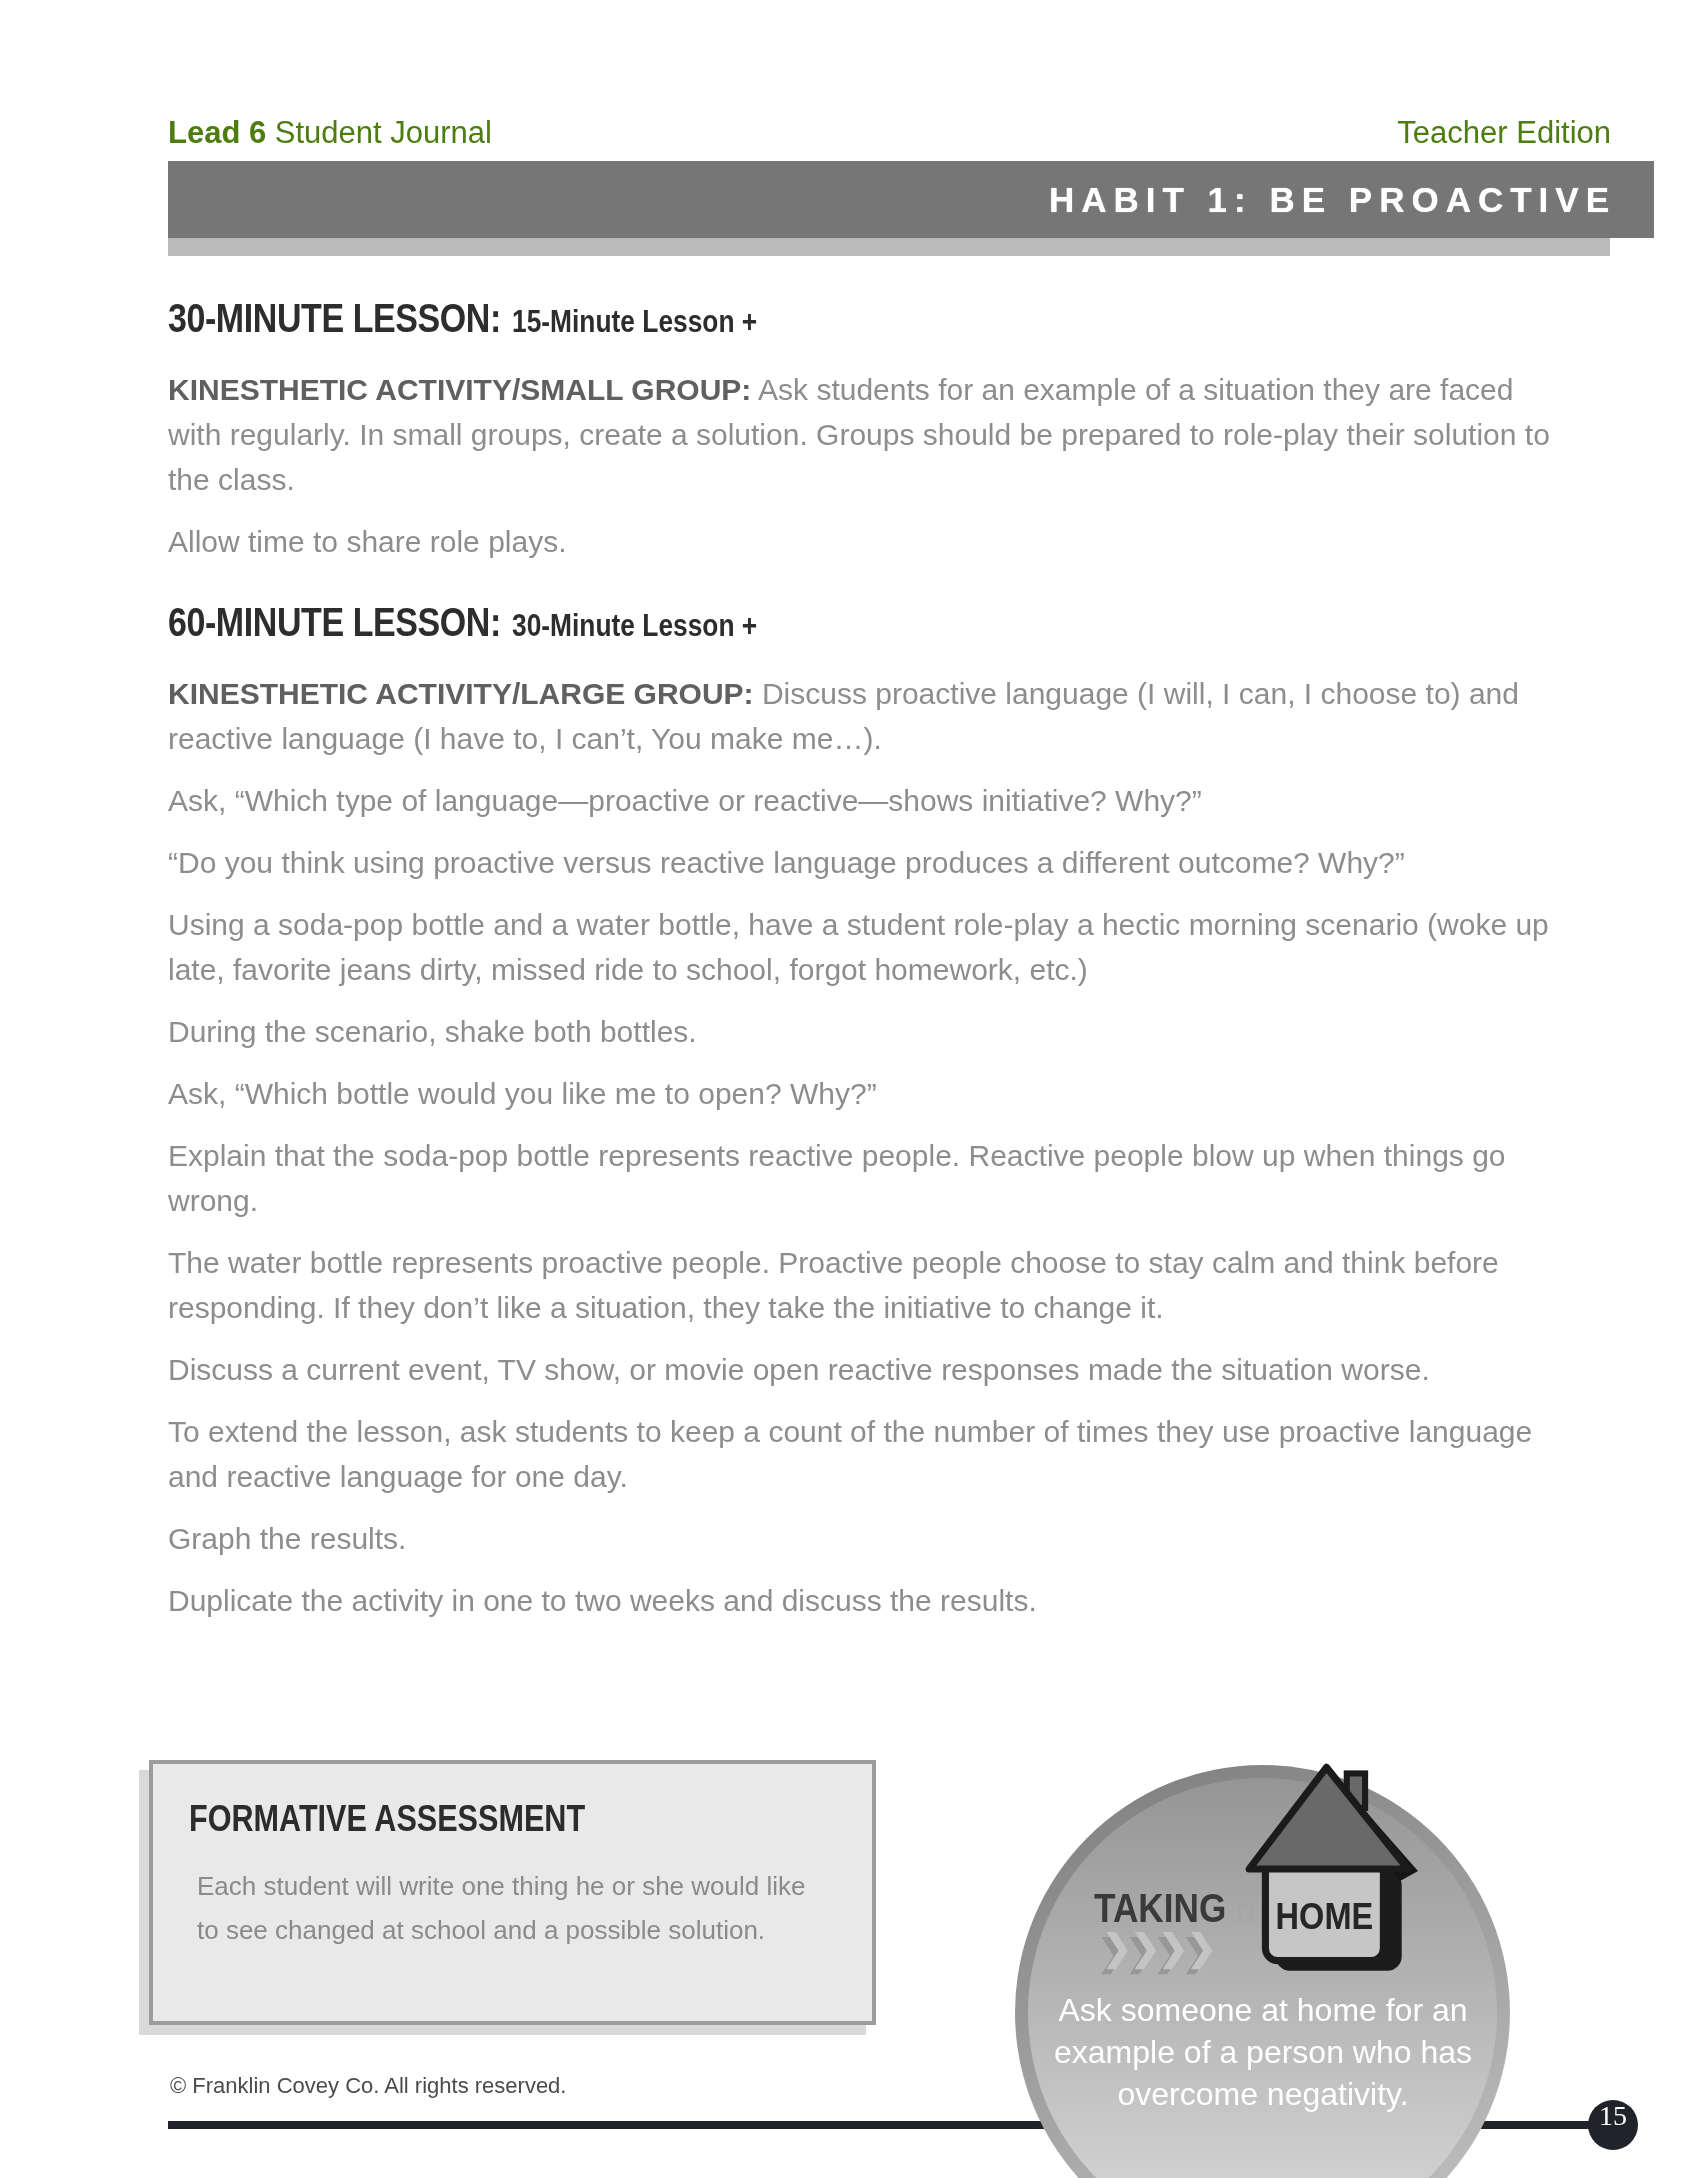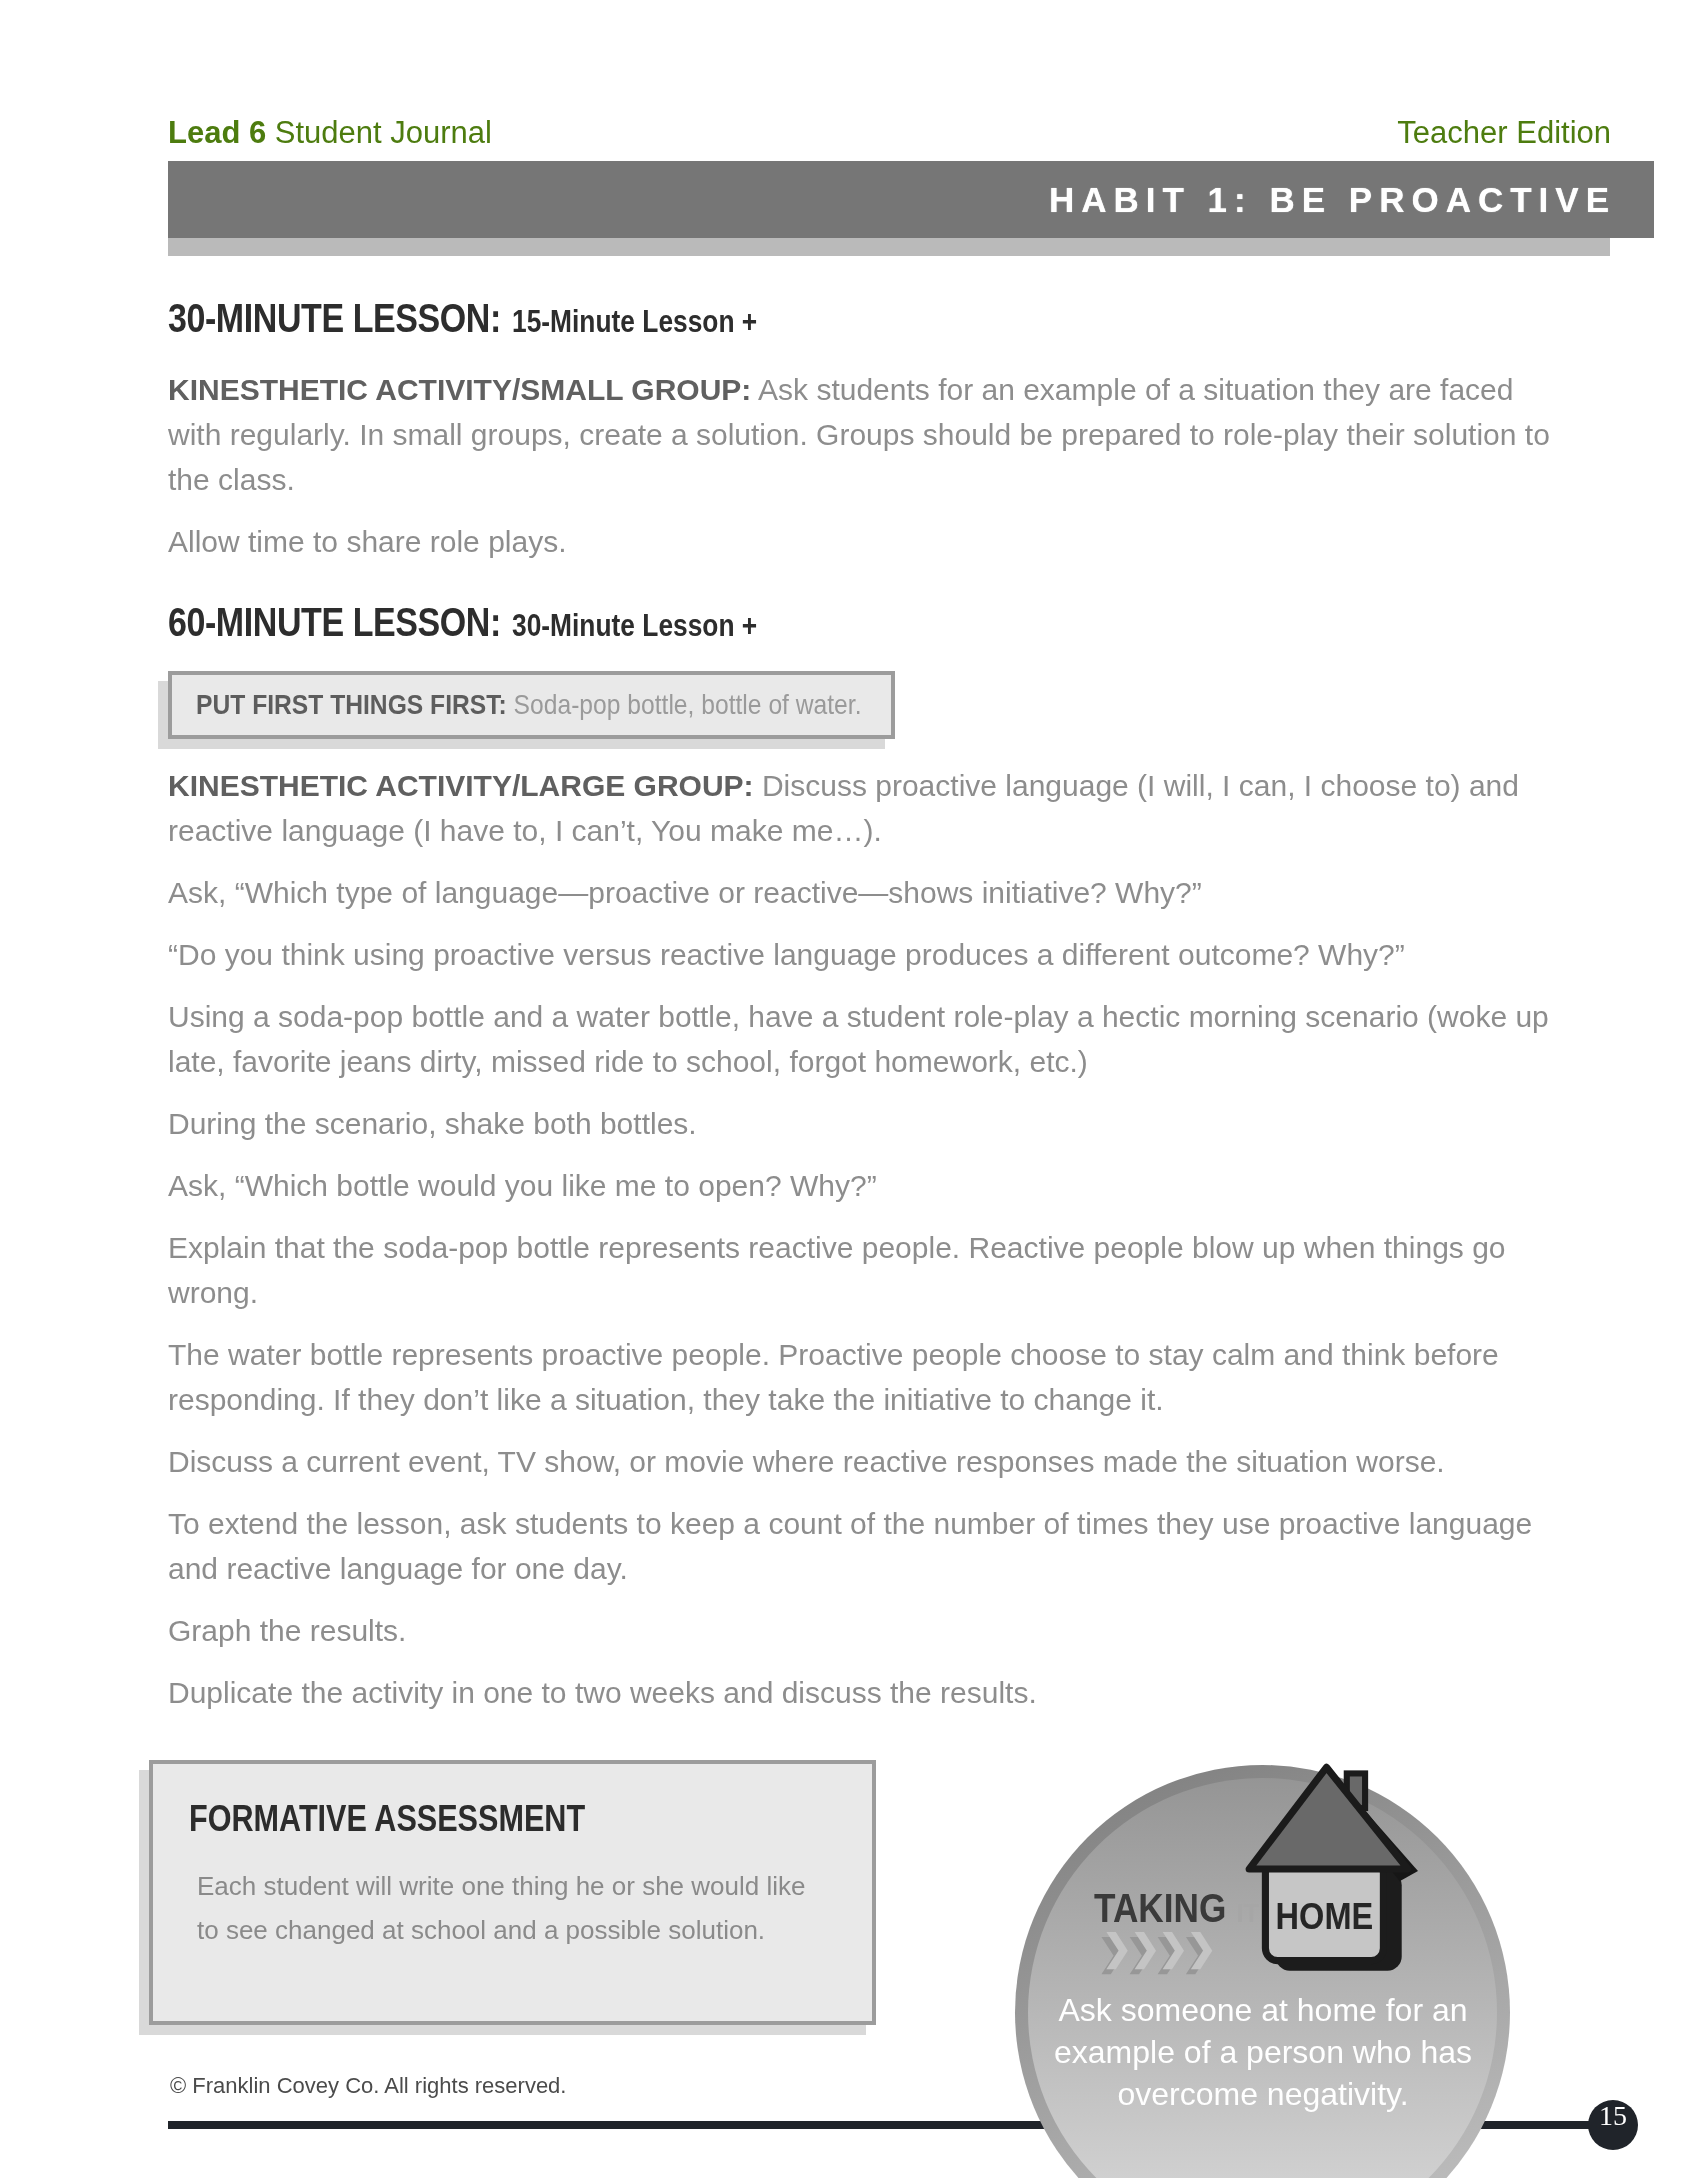--- a/index.html
+++ b/index.html
@@ -138,39 +138,34 @@
     <p class="body">
       <span class="label">KINESTHETIC ACTIVITY/SMALL GROUP:</span><span> Ask students for an example of a situation they are faced with regularly. In small groups, create a solution. Groups should be prepared to role-play their solution to the class.</span>
     </p>
     <p class="body">Allow time to share role plays.</p>
 
     <div class="section-h">
       <span class="h-main">60-MINUTE LESSON:</span>
       <span class="h-sub">30-Minute Lesson +</span>
     </div>
 
-    <div class="pfirst-box">
-      <div class="pfirst-line">
-        <span class="label">PUT FIRST THINGS FIRST:</span><span> Soda-pop bottle, bottle of water.</span>
-      </div>
-    </div>
 
     <p class="body">
       <span class="label">KINESTHETIC ACTIVITY/LARGE GROUP:</span><span> Discuss proactive language (I will, I can, I choose to) and reactive language (I have to, I can’t, You make me…).</span>
     </p>
 
     <div>
         <p class="body">Ask, “Which type of language—proactive or reactive—shows initiative? Why?”</p>
         <p class="body">“Do you think using proactive versus reactive language produces a different outcome? Why?”</p>
         <p class="body">Using a soda-pop bottle and a water bottle, have a student role-play a hectic morning scenario (woke up late, favorite jeans dirty, missed ride to school, forgot homework, etc.)</p>
         <p class="body">During the scenario, shake both bottles.</p>
         <p class="body">Ask, “Which bottle would you like me to open? Why?”</p>
         <p class="body">Explain that the soda-pop bottle represents reactive people. Reactive people blow up when things go wrong.</p>
         <p class="body">The water bottle represents proactive people. Proactive people choose to stay calm and think before responding. If they don’t like a situation, they take the initiative to change it.</p>
-        <p class="body">Discuss a current event, TV show, or movie where reactive responses made the situation worse.</p>
+        <p class="body">Discuss a current event, TV show, or movie open reactive responses made the situation worse.</p>
         <p class="body">To extend the lesson, ask students to keep a count of the number of times they use proactive language and reactive language for one day.</p>
         <p class="body">Graph the results.</p>
         <p class="body">Duplicate the activity in one to two weeks and discuss the results.</p>
       </div>
   </div>
 
   <div class="formative">
     <div class="formative-title">FORMATIVE ASSESSMENT</div>
     <p class="formative-body">Each student will write one thing he or she would like to see changed at school and a possible solution.</p>
   </div>

